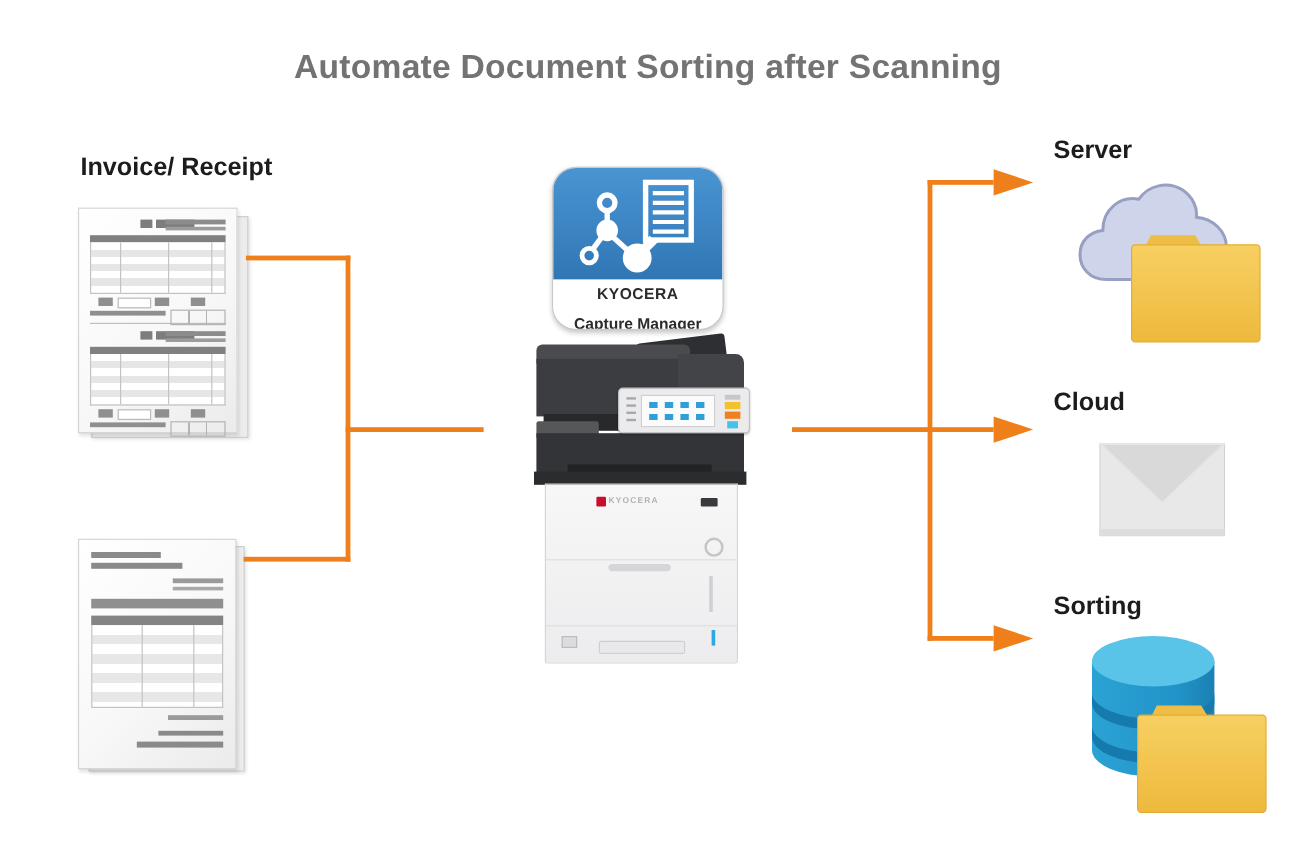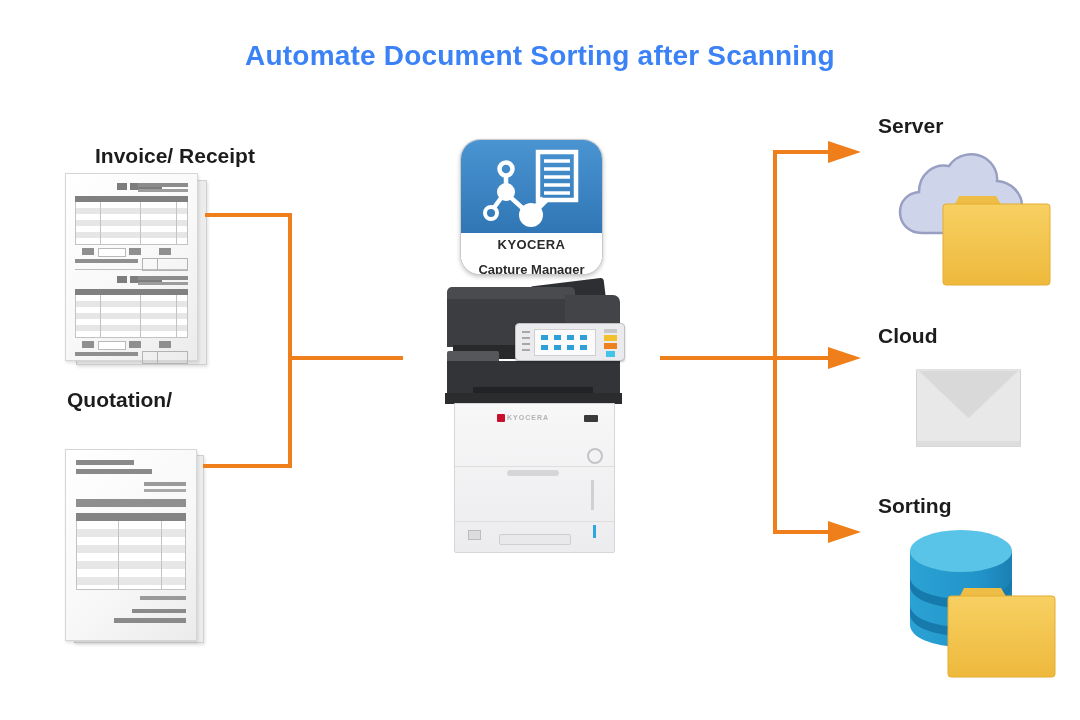--- a/index.html
+++ b/index.html
@@ -1,21 +1,21 @@
 <!DOCTYPE html>
 <html><head>
 <meta charset="utf-8">
 <style>
   html,body{margin:0;padding:0;background:#ffffff;}
   #canvas{position:relative;width:1080px;height:720px;background:#ffffff;overflow:hidden;
           font-family:"Liberation Sans", sans-serif;color:#1d1d1d;}
 
   
   .title{position:absolute;left:0;top:40px;width:100%;text-align:center;
-         font-size:28px;font-weight:bold;color:#3b82f6;letter-spacing:.2px;}
+         font-size:28px;font-weight:bold;color:#737373;letter-spacing:.2px;}
   .lbl{position:absolute;font-size:21px;font-weight:bold;color:#1c1c1c;line-height:29px;}
 
   
   .ln{position:absolute;background:#ef7f1a;}
   .arrow{position:absolute;width:0;height:0;border-top:11px solid transparent;
          border-bottom:11px solid transparent;border-left:33px solid #ef7f1a;}
 
   
   .page{position:absolute;background:linear-gradient(135deg,#ffffff 0%,#f8f8f8 55%,#ebebeb 100%);
         border:1px solid #d6d6d6;box-shadow:1px 2px 3px rgba(0,0,0,.12);}
@@ -88,21 +88,21 @@
 
   .dest-icon{position:absolute;}
 </style>
 </head>
 <body>
 
 <div id="canvas">
 
   <div class="title">Automate Document Sorting after Scanning</div>
 
-  <div class="lbl" style="left:67px;top:141px;margin-left:28px;">Invoice/ Receipt</div>
+  <div class="lbl" style="left:67px;top:125px;">Invoice/ Receipt</div>
 
   <div>
     <div class="page page-back" style="left:76px;top:180px;width:129px;height:183px;"></div>
     <div class="page" style="left:65px;top:173px;width:131px;height:186px;">
       <div class="inv-pad">
         <div class="inv-block">
           <div class="inv-r1">
               <span class="sq"></span>
               <span class="wbar"></span>
               <span class="rl1"></span>
@@ -144,21 +144,20 @@
             <span class="b" style="left:74%;width:12px;"></span>
             <span class="ul"></span>
               <span class="grid"></span>
           </div>
         </div>
       </div>
     </div>
   </div>
 
   <div class="lbl" style="left:67px;top:385px;">
-    <div>Quotation/</div>
   </div>
 
   <div>
     <div class="page page-back" style="left:74px;top:455px;width:128px;height:186px;"></div>
     <div class="page" style="left:65px;top:449px;width:130px;height:190px;">
       <div class="q-pad">
         <div class="bar" style="width:58px;height:5px;"></div>
         <div class="bar" style="width:76px;height:5px;margin-top:4px;"></div>
         <div class="bar" style="width:42px;height:4px;margin:8px 0 0 auto;background:#9a9a9a;"></div>
         <div class="bar" style="width:42px;height:3px;margin:3px 0 0 auto;background:#a8a8a8;"></div>

